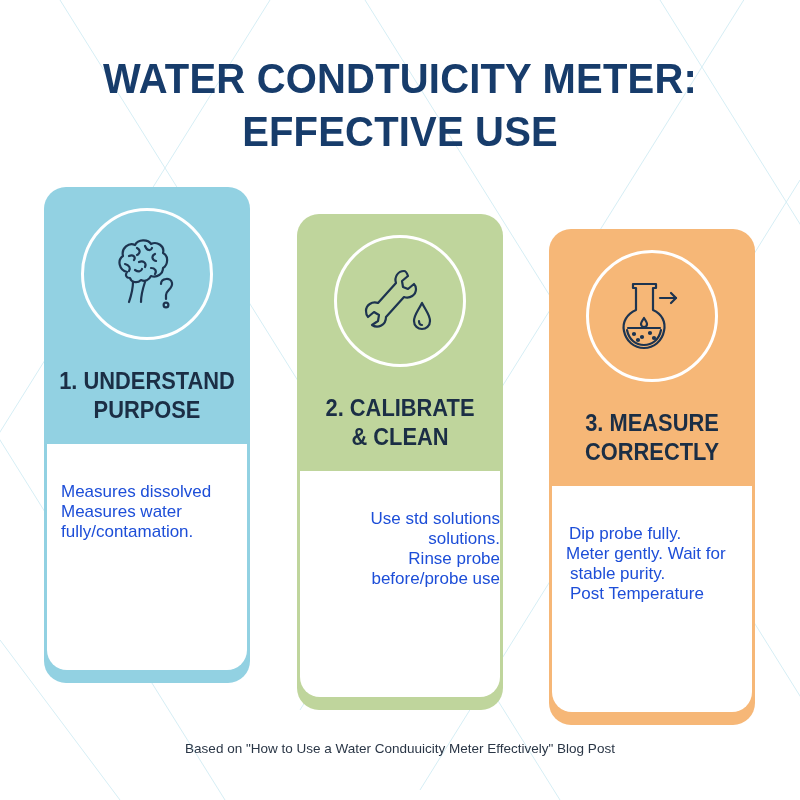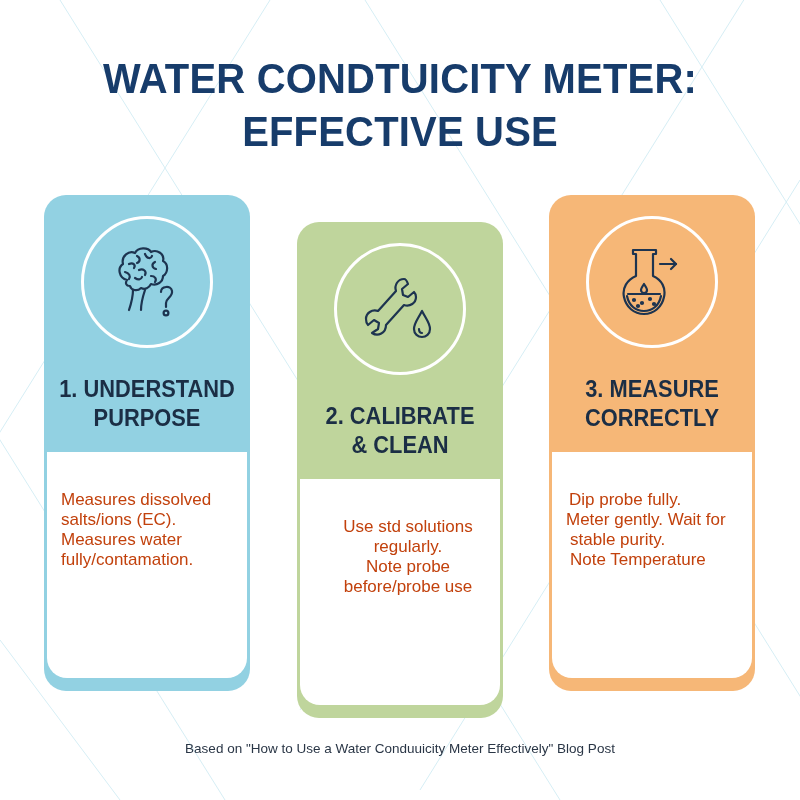--- a/index.html
+++ b/index.html
@@ -14,21 +14,21 @@
       position: absolute; left: 0; top: 52px; width: 800px;
       text-align: center; z-index: 1;
       color: #173c6b;
       font-family: "Liberation Sans", sans-serif;
       font-weight: bold; font-size: 43px; line-height: 53px;
       letter-spacing: 0.2px;
       transform: scaleX(0.93);
     }
     .title-line { display: block; }
     .card {
-      position: absolute; top: 195px; width: 206px; height: 496px;
+      position: absolute; top: 187px; width: 206px; height: 496px;
       border-radius: 22px; z-index: 1;
     }
     .card-1 { left: 44px; }
     .card-2 { left: 297px; margin-top: 27px; }
     .card-3 { left: 549px; }
     .icon-circle {
       position: absolute; left: 37px; top: 21px; width: 132px; height: 132px;
       border: 3px solid #ffffff; border-radius: 50%;
       display: flex; align-items: center; justify-content: center;
     }
@@ -40,27 +40,27 @@
       transform: scaleX(0.95);
     }
     .card-heading span { display: block; }
     .card-body {
       position: absolute; left: 3px; top: 257px; width: 200px; height: 226px;
       background: #ffffff;
       border-radius: 0 0 20px 20px;
     }
     .card-text {
       position: absolute; top: 38px; left: 0; width: 200px;
-      color: #c2410c;
+      color: #1d4ed8;
       font-family: "Liberation Sans", sans-serif;
       font-size: 17px; line-height: 20px;
     }
     .card-text span { display: block; white-space: nowrap; }
     .card-1 .card-text { padding-left: 14px; text-align: left; }
-    .card-2 .card-text { text-align: center; padding-left: 16px; }
+    .card-2 .card-text { text-align: right; padding-left: 16px; }
     .card-3 .card-text { text-align: left; padding-left: 14px; }
     .footer {
       position: absolute; left: 0; top: 741px; width: 800px; text-align: center;
       color: #2a3646; font-size: 13.5px; z-index: 1;
     }
   </style>
 </head>
 <body>
 
 <svg class="bg-lines" viewBox="0 0 800 800">
@@ -99,21 +99,20 @@
       <circle cx="61" cy="73" r="2.4"></circle>
     </svg>
   </div>
   <div class="card-heading">
     <span>1. UNDERSTAND</span>
     <span>PURPOSE</span>
   </div>
   <div class="card-body">
     <div class="card-text">
       <span>Measures dissolved</span>
-      <span>salts/ions (EC).</span>
       <span>Measures water</span>
       <span>fully/contamation.</span>
     </div>
   </div>
 </div>
 
 <div class="card card-2" style="background:#bfd59c;">
   <div class="icon-circle">
     <svg viewBox="0 0 84 84" fill="none" stroke="#1d3450" stroke-width="2.2" stroke-linecap="round" stroke-linejoin="round">
       <path d="M46 12 C40 12 36 18 38 24 L20 44 C14 42 8 46 8 52 C8 55 9 57 10 58 L16 53 L21 56 L20 62 L14 66 C20 70 28 66 28 58 L46 38 C52 40 58 36 58 30 C58 28 57 26 56 25 L50 30 L45 28 L44 22 L50 17 C49 14 48 12 46 12 Z"></path>
@@ -121,28 +120,28 @@
       <path d="M61 62 C61 65 62 66 64 66"></path>
     </svg>
   </div>
   <div class="card-heading">
     <span>2. CALIBRATE</span>
     <span>&amp; CLEAN</span>
   </div>
   <div class="card-body">
     <div class="card-text">
       <span>Use std solutions</span>
-      <span>regularly.</span>
-      <span>Note probe</span>
+      <span>solutions.</span>
+      <span>Rinse probe</span>
       <span>before/probe use</span>
     </div>
   </div>
 </div>
 
-<div class="card card-3" style="background:#f6b777;">
+<div class="card card-3" style="background:#f6b777;margin-top:42px;">
   <div class="icon-circle">
     <svg viewBox="0 0 84 84" fill="none" stroke="#1d3450" stroke-width="2.2" stroke-linecap="round" stroke-linejoin="round">
       <path d="M26 10 L46 10 L46 14 L43 14 L43 36 C52 40 56 48 54 57 C52 67 44 74 34 74 C24 74 16 67 14 57 C12 48 17 40 26 36 L26 14 L23 14 L23 10 Z"></path>
       <path d="M18 54 C28 54 40 54 50 54"></path>
       <path d="M17 56 C19 66 26 71 34 71 C42 71 49 66 51 56"></path>
       <path d="M34 44 C32 47 31 49 31 50 C31 52 33 53 34 53 C36 53 37 52 37 50 C37 49 36 47 34 44 Z"></path>
       <circle cx="24" cy="60" r="1" fill="#1d3450"></circle>
       <circle cx="32" cy="63" r="1" fill="#1d3450"></circle>
       <circle cx="40" cy="59" r="1" fill="#1d3450"></circle>
       <circle cx="28" cy="66" r="1" fill="#1d3450"></circle>
@@ -153,18 +152,18 @@
   </div>
   <div class="card-heading">
     <span>3. MEASURE</span>
     <span>CORRECTLY</span>
   </div>
   <div class="card-body">
     <div class="card-text">
       <span style="padding-left:3px;">Dip probe fully.</span>
       <span>Meter gently. Wait for</span>
       <span style="padding-left:4px;">stable purity.</span>
-      <span style="padding-left:4px;">Note Temperature</span>
+      <span style="padding-left:4px;">Post Temperature</span>
     </div>
   </div>
 </div>
 
 <div class="footer">Based on "How to Use a Water Conduuicity Meter Effectively" Blog Post</div>
 
 </body></html>

